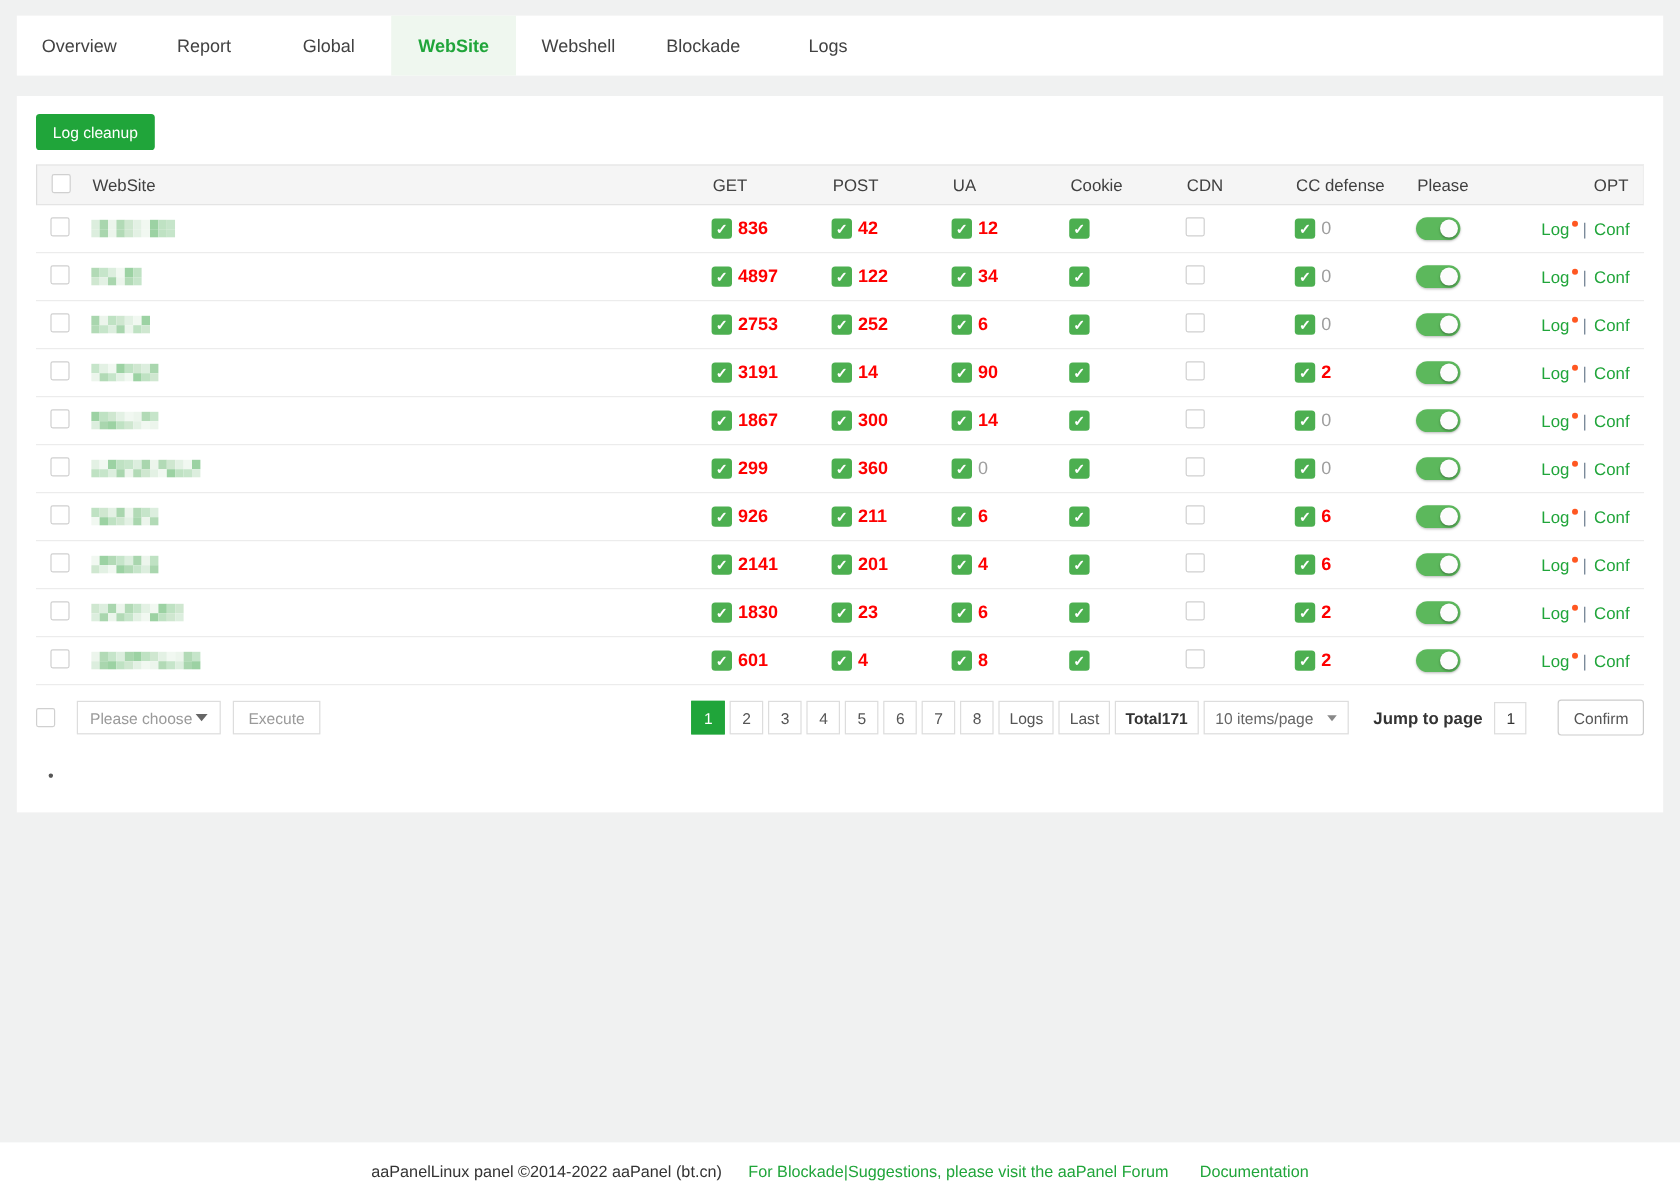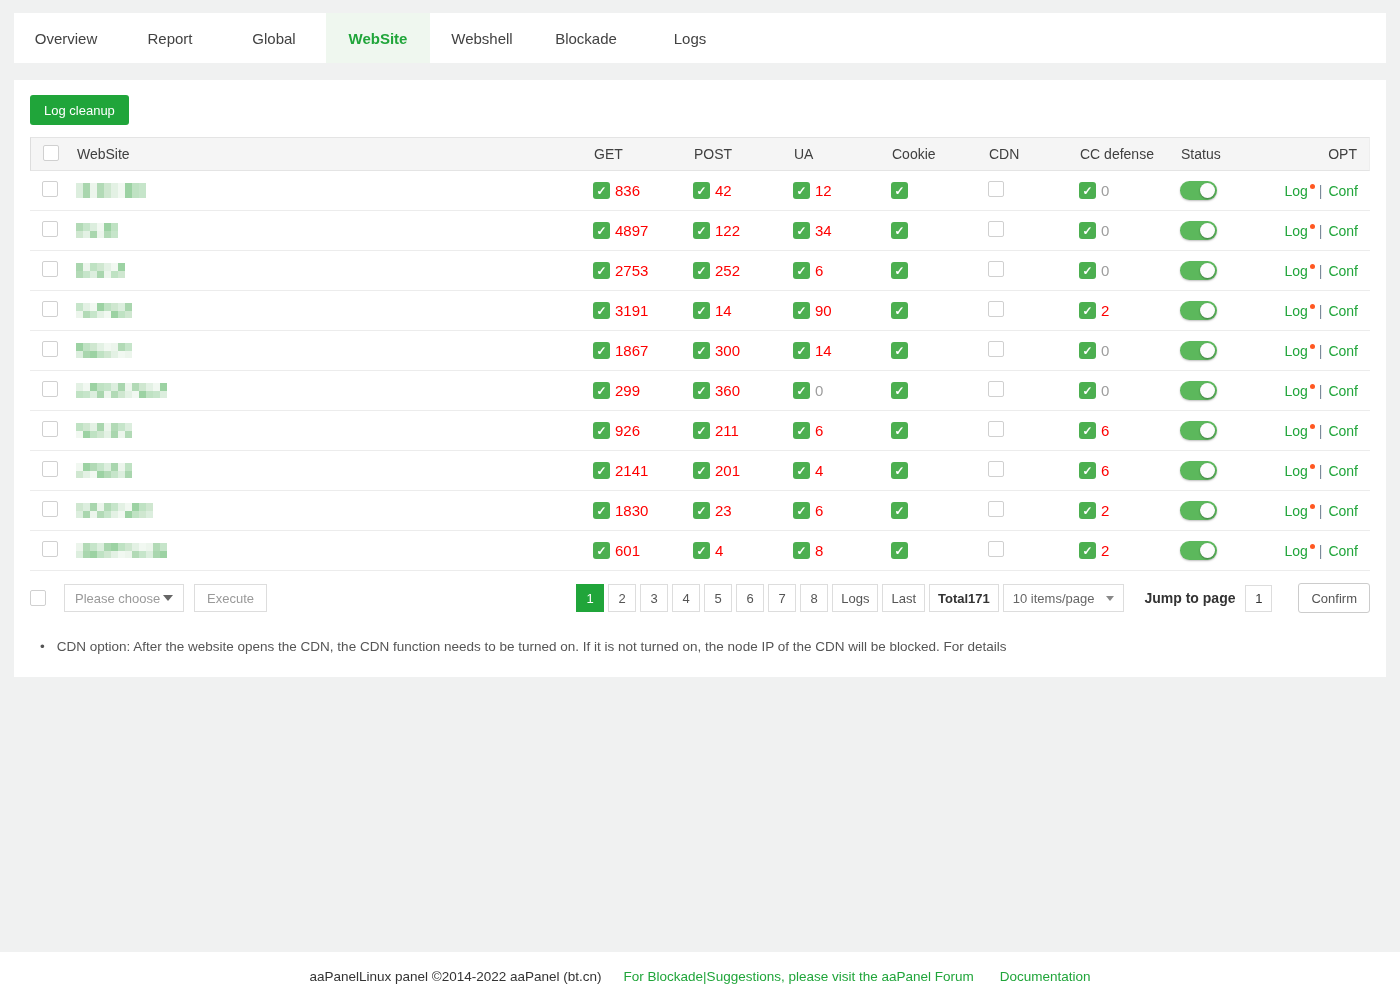--- a/index.html
+++ b/index.html
@@ -55,21 +55,21 @@
   .opt-head, .opt-cell { justify-self:end; padding-right:12px; }
 
   .checkicon {
     width:17px; height:17px; border-radius:3px; background:#4caf50;
     color:#fff; font-size:12px; font-weight:bold;
     display:inline-flex; align-items:center; justify-content:center;
     cursor:pointer; flex:none;
   }
   .valcell { display:flex; align-items:center; }
   .num { margin-left:5px; font-size:15px; }
-  .num.red { color:#fe0000; }
+  .num.red { color:#fe0000;font-weight:bold; }
   .num.gray { color:#9e9e9e; }
 
   .mosaic { height:15px; display:flex; flex-wrap:wrap; overflow:hidden; align-content:flex-start; }
   .mosaic i { width:7px; height:7.5px; display:block; }
 
   .toggle {
     width:37px; height:19px; border-radius:10px; background:#5cb85c;
     position:relative; cursor:pointer; box-shadow:0 1px 2px rgba(0,0,0,.25);
   }
   .toggle .knob {
@@ -161,21 +161,21 @@
   <div class="table">
     <div class="grid-row thead" id="thead">
         <div class="cell-check"><span class="checkbox"></span></div>
         <div>WebSite</div>
         <div>GET</div>
         <div>POST</div>
         <div>UA</div>
         <div>Cookie</div>
         <div>CDN</div>
         <div>CC defense</div>
-        <div>Status</div>
+        <div>Please</div>
         <div class="opt-head">OPT</div>
       </div>
     <div id="tbody">
         <div class="grid-row trow">
           <div class="cell-check"><span class="checkbox"></span></div>
           <div>
             <div class="mosaic" style="width: 70px;">
               <i style="background: rgb(220, 238, 222);"></i>
               <i style="background: rgb(169, 214, 174);"></i>
               <i style="background: rgb(236, 245, 236);"></i>
@@ -716,21 +716,20 @@
         <span class="caret small"></span>
       </div>
       <span class="jump-label">Jump to page</span>
       <input class="jump-input" value="1" style="">
       <button class="btn-confirm">Confirm</button>
     </div>
   </div>
 
   <div class="note">
     <span class="bullet">•</span>
-    <span>CDN option: After the website opens the CDN, the CDN function needs to be turned on. If it is not turned on, the node IP of the CDN will be blocked. For details</span>
   </div>
 </div>
 
 <div class="footer">
   <span class="copy">aaPanelLinux panel ©2014-2022 aaPanel (bt.cn)</span>
   <span class="flink gap1">For Blockade|Suggestions, please visit the aaPanel Forum</span>
   <span class="flink gap2">Documentation</span>
 </div>
 
 </body></html>

